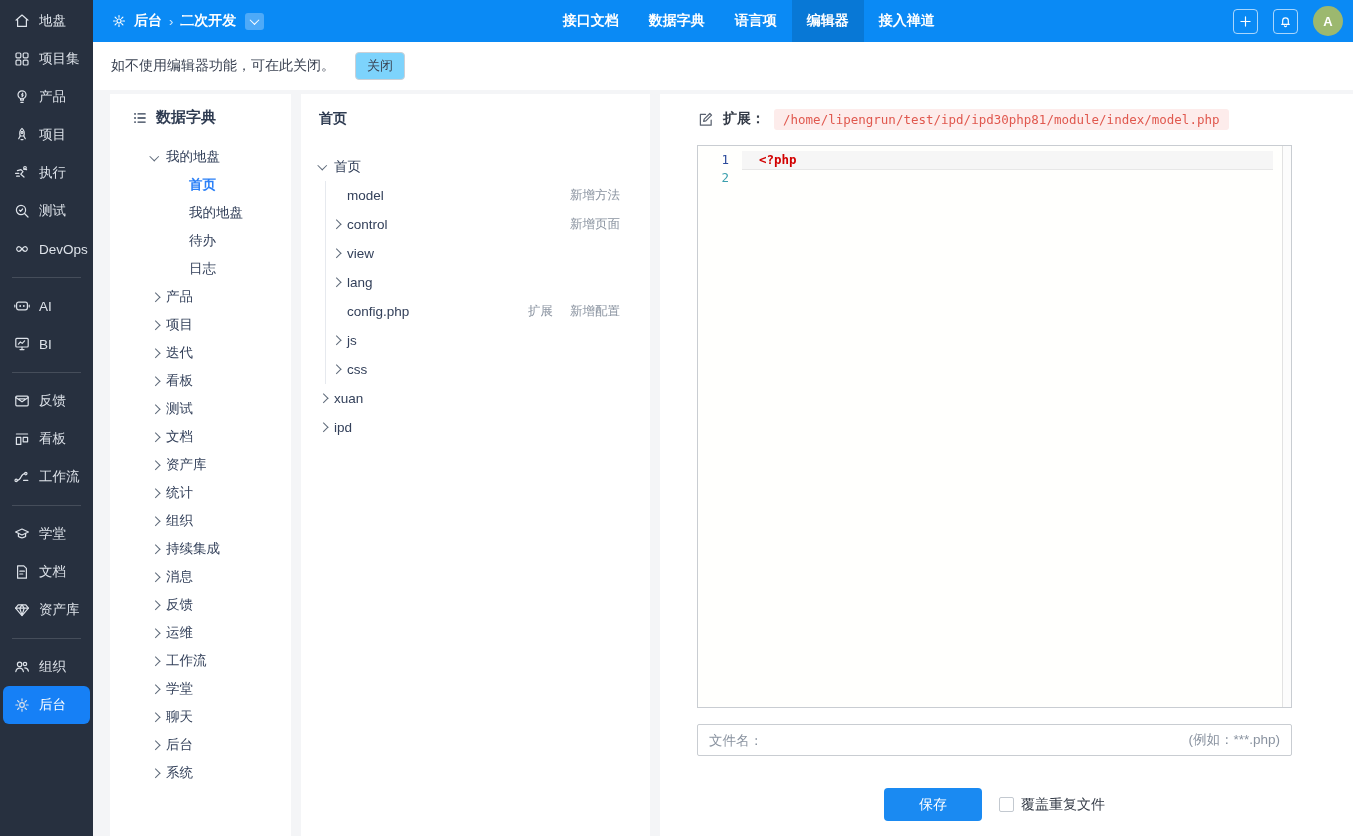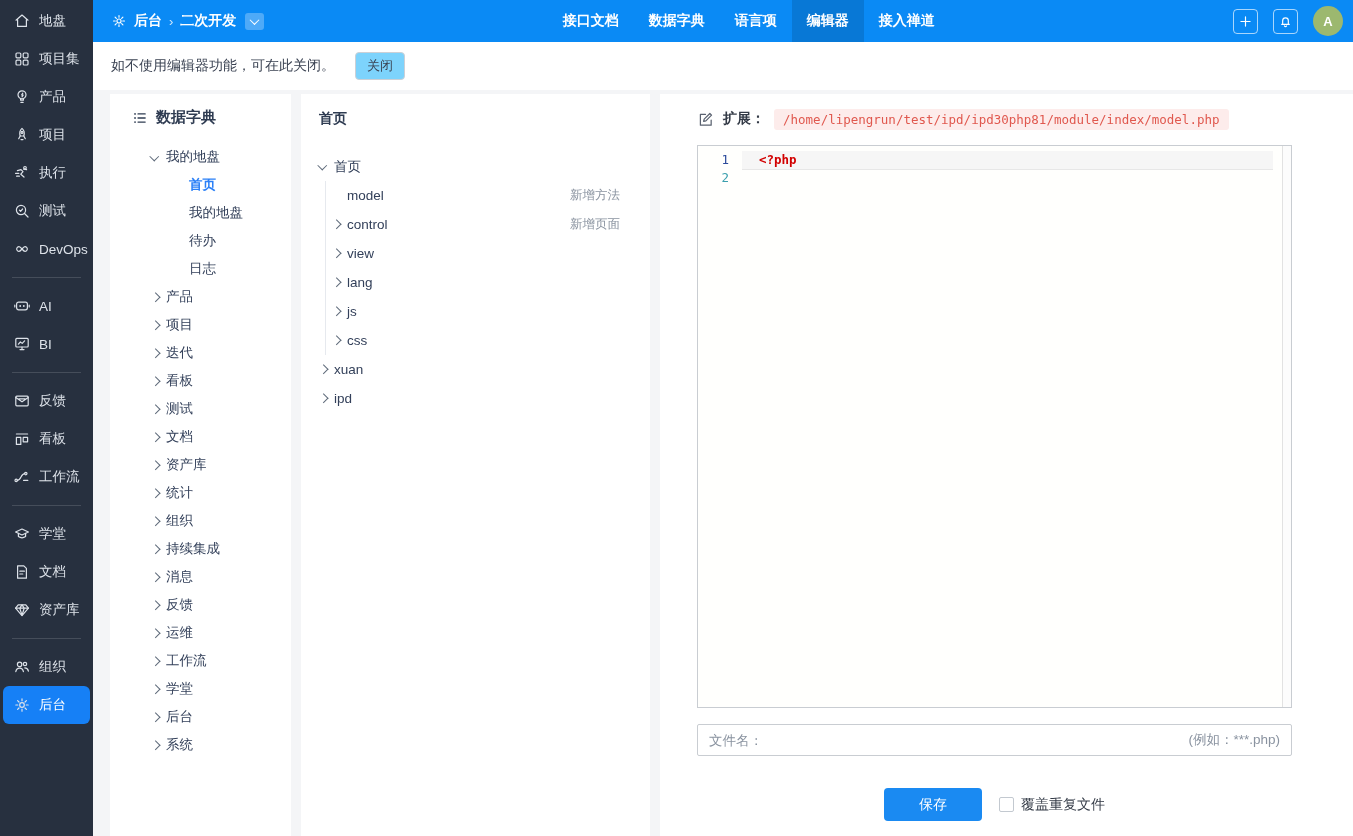--- a/index.html
+++ b/index.html
@@ -399,20 +399,24 @@
             <div class="mrow">
               <span class="chev right"></span>
               <span class="tlabel">工作流</span>
             </div>
 
             <div class="mrow">
               <span class="chev right"></span>
               <span class="tlabel">学堂</span>
             </div>
 
+            <div class="mrow">
+              <span class="chev right"></span>
+              <span class="tlabel">聊天</span>
+            </div>
 
             <div class="mrow">
               <span class="chev right"></span>
               <span class="tlabel">后台</span>
             </div>
 
             <div class="mrow">
               <span class="chev right"></span>
               <span class="tlabel">系统</span>
             </div>
@@ -457,20 +461,28 @@
 
               <div class="frow child">
                 <span class="chev right"></span>
                 <span class="tlabel">lang</span>
                 <span class="factions">
                   
                   
                 </span>
               </div>
 
+              <div class="frow child">
+                <span class="chev"></span>
+                <span class="tlabel">config.php</span>
+                <span class="factions">
+                  <span>扩展</span>
+                  <span>新增配置</span>
+                </span>
+              </div>
 
               <div class="frow child">
                 <span class="chev right"></span>
                 <span class="tlabel">js</span>
                 <span class="factions">
                   
                   
                 </span>
               </div>
 

